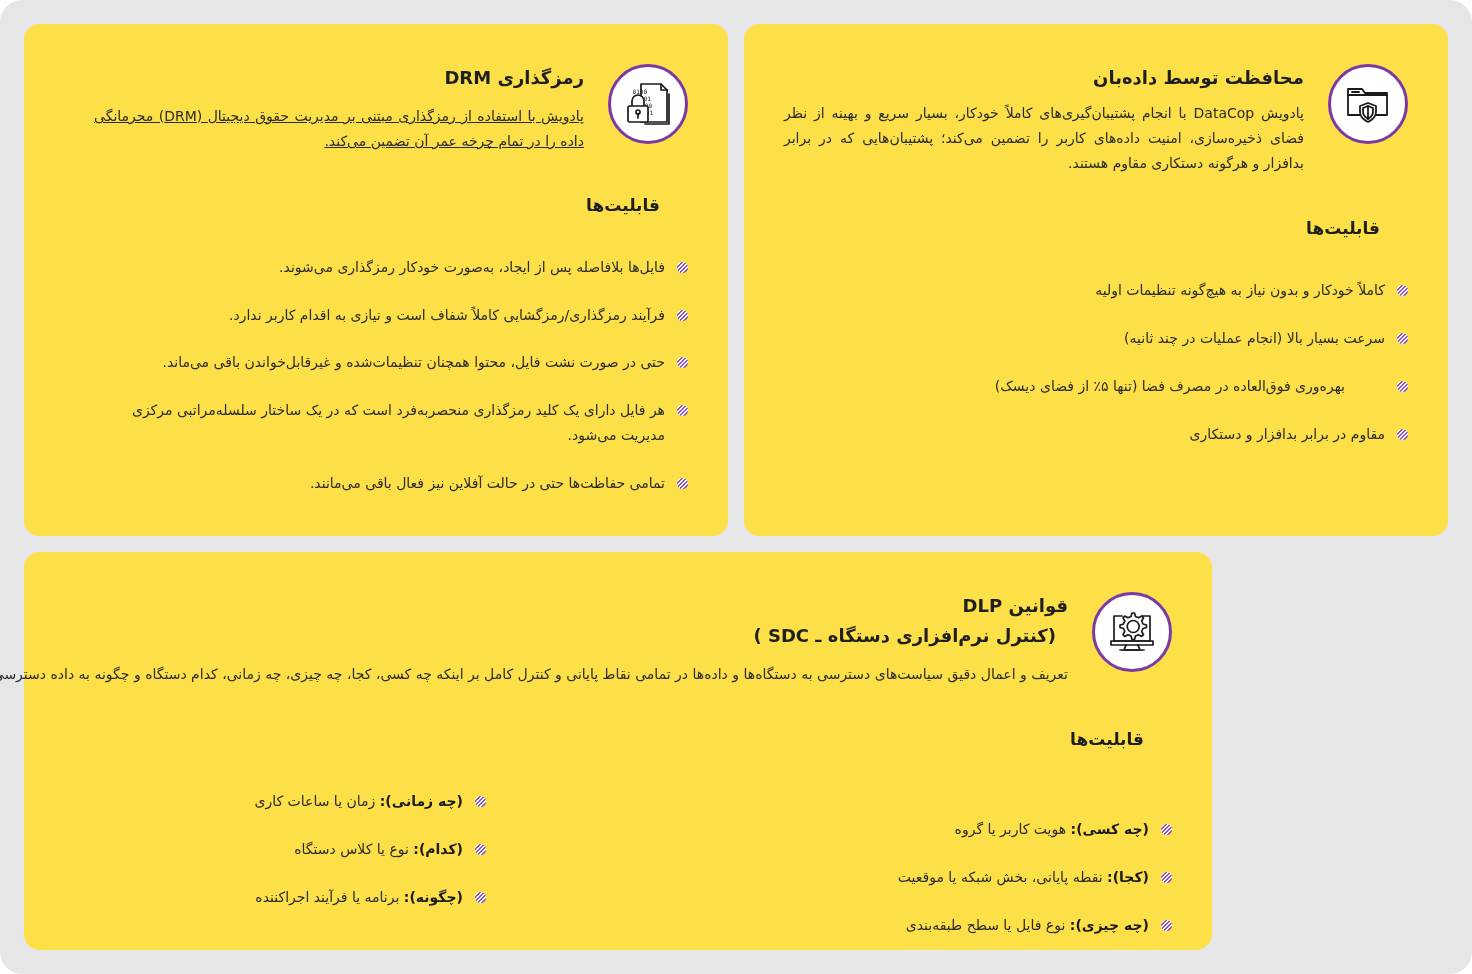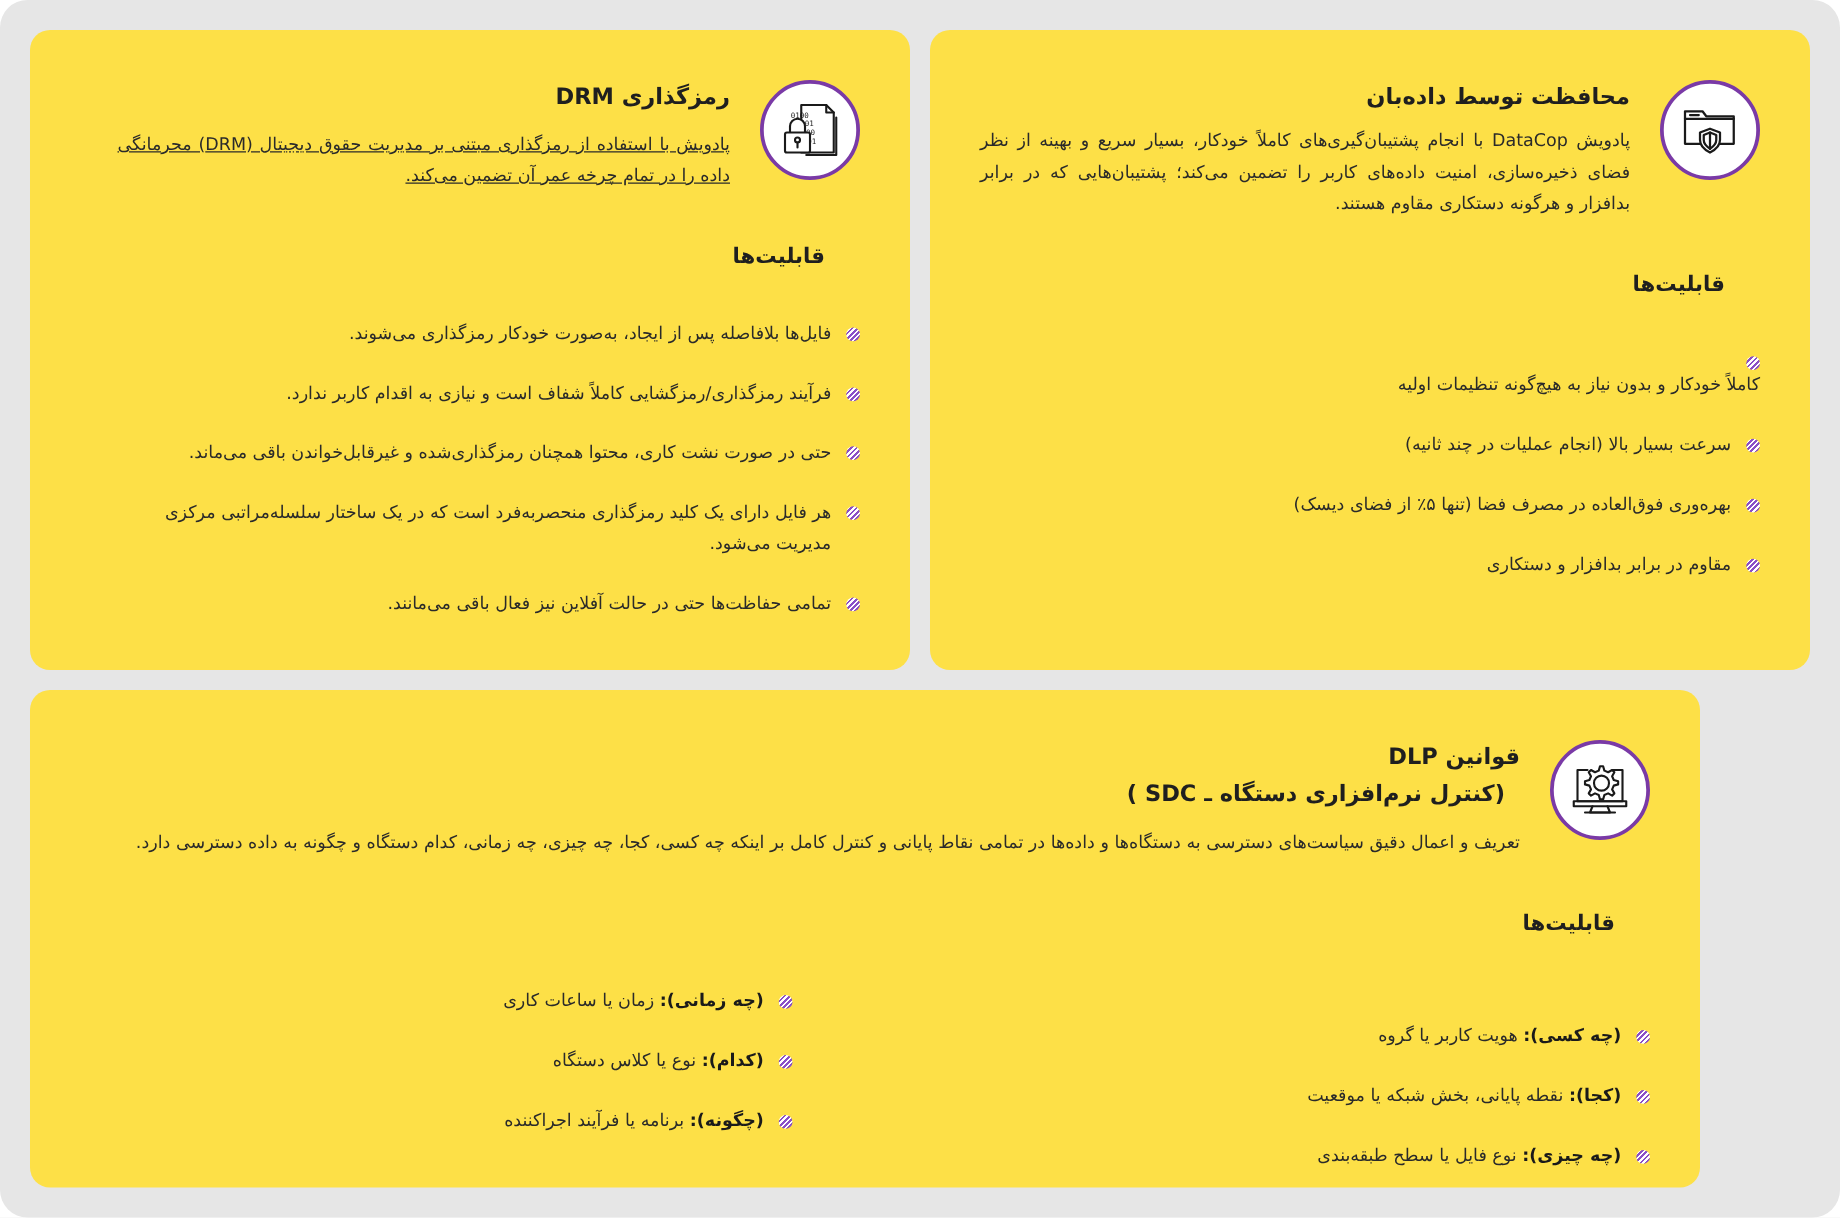--- a/index.html
+++ b/index.html
@@ -8,21 +8,21 @@
   .frame {
     position: absolute; left: 0; top: 0; width: 1472px; height: 974px;
     background: #e6e6e6; border-radius: 22px;
   }
   .card {
     position: absolute; background: #fde047; border-radius: 16px;
     direction: rtl;
   }
   #card-datacop { left: 744px; top: 24px; width: 704px; height: 512px; }
   #card-drm { left: 24px; top: 24px; width: 704px; height: 512px; }
-  #card-dlp { left: 24px; top: 552px; width: 1336px; height: 398px; }
+  #card-dlp { left: 24px; top: 552px; width: 1188px; height: 398px; }
 
   .icon-circle {
     position: absolute; width: 80px; height: 80px; border-radius: 50%;
     border: 3px solid #7a3aa6; display: flex; align-items: center; justify-content: center;
     background: #fff;
   }
   .icon-circle svg { width: 50px; height: 50px; }
 
   .title { position: absolute; font-size: 18px; font-weight: bold; color: #1f1f1f; line-height: 28px; white-space: nowrap; }
   .desc { position: absolute; font-size: 14px; line-height: 25px; color: #2a2a2a; text-align: justify; }
@@ -48,29 +48,29 @@
       <path d="M9 13 h7"></path>
       <path d="M25 24 l8 3 v6 c0 5 -4 8 -8 10 c-4 -2 -8 -5 -8 -10 v-6 z" fill="#fff"></path>
       <path d="M25 27 l5 2 v4 c0 3 -2 5 -5 7 c-3 -2 -5 -4 -5 -7 v-4 z"></path>
       <path d="M25 27 v13"></path>
     </svg>
   </div>
   <h2 class="title" style="right:144px; top:40px;">محافظت توسط داده‌بان</h2>
   <p class="desc" style="right:144px; top:77px; width:520px;">پادویش DataCop با انجام پشتیبان‌گیری‌های کاملاً خودکار، بسیار سریع و بهینه از نظر فضای ذخیره‌سازی، امنیت داده‌های کاربر را تضمین می‌کند؛ پشتیبان‌هایی که در برابر بدافزار و هرگونه دستکاری مقاوم هستند.</p>
   <h3 class="sub-title" style="right:68px; top:194px;">قابلیت‌ها</h3>
   <ul class="feat-list" style="right:40px; top:254px; width:560px;">
-    <li style="margin-bottom:23px;flex-direction:column;">
+    <li style="margin-bottom:23px;">
         <span class="bullet"></span>
         <span class="feat-text">کاملاً خودکار و بدون نیاز به هیچ‌گونه تنظیمات اولیه</span>
       </li>
     <li style="margin-bottom:23px;">
         <span class="bullet"></span>
         <span class="feat-text">سرعت بسیار بالا (انجام عملیات در چند ثانیه)</span>
       </li>
-    <li style="margin-bottom:23px;">
+    <li style="margin-bottom:23px;gap:40px;">
         <span class="bullet"></span>
         <span class="feat-text">بهره‌وری فوق‌العاده در مصرف فضا (تنها ۵٪ از فضای دیسک)</span>
       </li>
     <li>
         <span class="bullet"></span>
         <span class="feat-text">مقاوم در برابر بدافزار و دستکاری</span>
       </li>
   </ul>
 </section>
 
@@ -97,21 +97,21 @@
     <li style="margin-bottom:23px;">
         <span class="bullet"></span>
         <span class="feat-text">فایل‌ها بلافاصله پس از ایجاد، به‌صورت خودکار رمزگذاری می‌شوند.</span>
       </li>
     <li style="margin-bottom:22px;">
         <span class="bullet"></span>
         <span class="feat-text">فرآیند رمزگذاری/رمزگشایی کاملاً شفاف است و نیازی به اقدام کاربر ندارد.</span>
       </li>
     <li style="margin-bottom:23px;">
         <span class="bullet"></span>
-        <span class="feat-text">حتی در صورت نشت کاری، محتوا همچنان رمزگذاری‌شده و غیرقابل‌خواندن باقی می‌ماند.</span>
+        <span class="feat-text">حتی در صورت نشت فایل، محتوا همچنان تنظیمات‌شده و غیرقابل‌خواندن باقی می‌ماند.</span>
       </li>
     <li style="margin-bottom:23px;">
         <span class="bullet"></span>
         <span class="feat-text">هر فایل دارای یک کلید رمزگذاری منحصربه‌فرد است که در یک ساختار سلسله‌مراتبی مرکزی مدیریت می‌شود.</span>
       </li>
     <li>
         <span class="bullet"></span>
         <span class="feat-text">تمامی حفاظت‌ها حتی در حالت آفلاین نیز فعال باقی می‌مانند.</span>
       </li>
   </ul>

